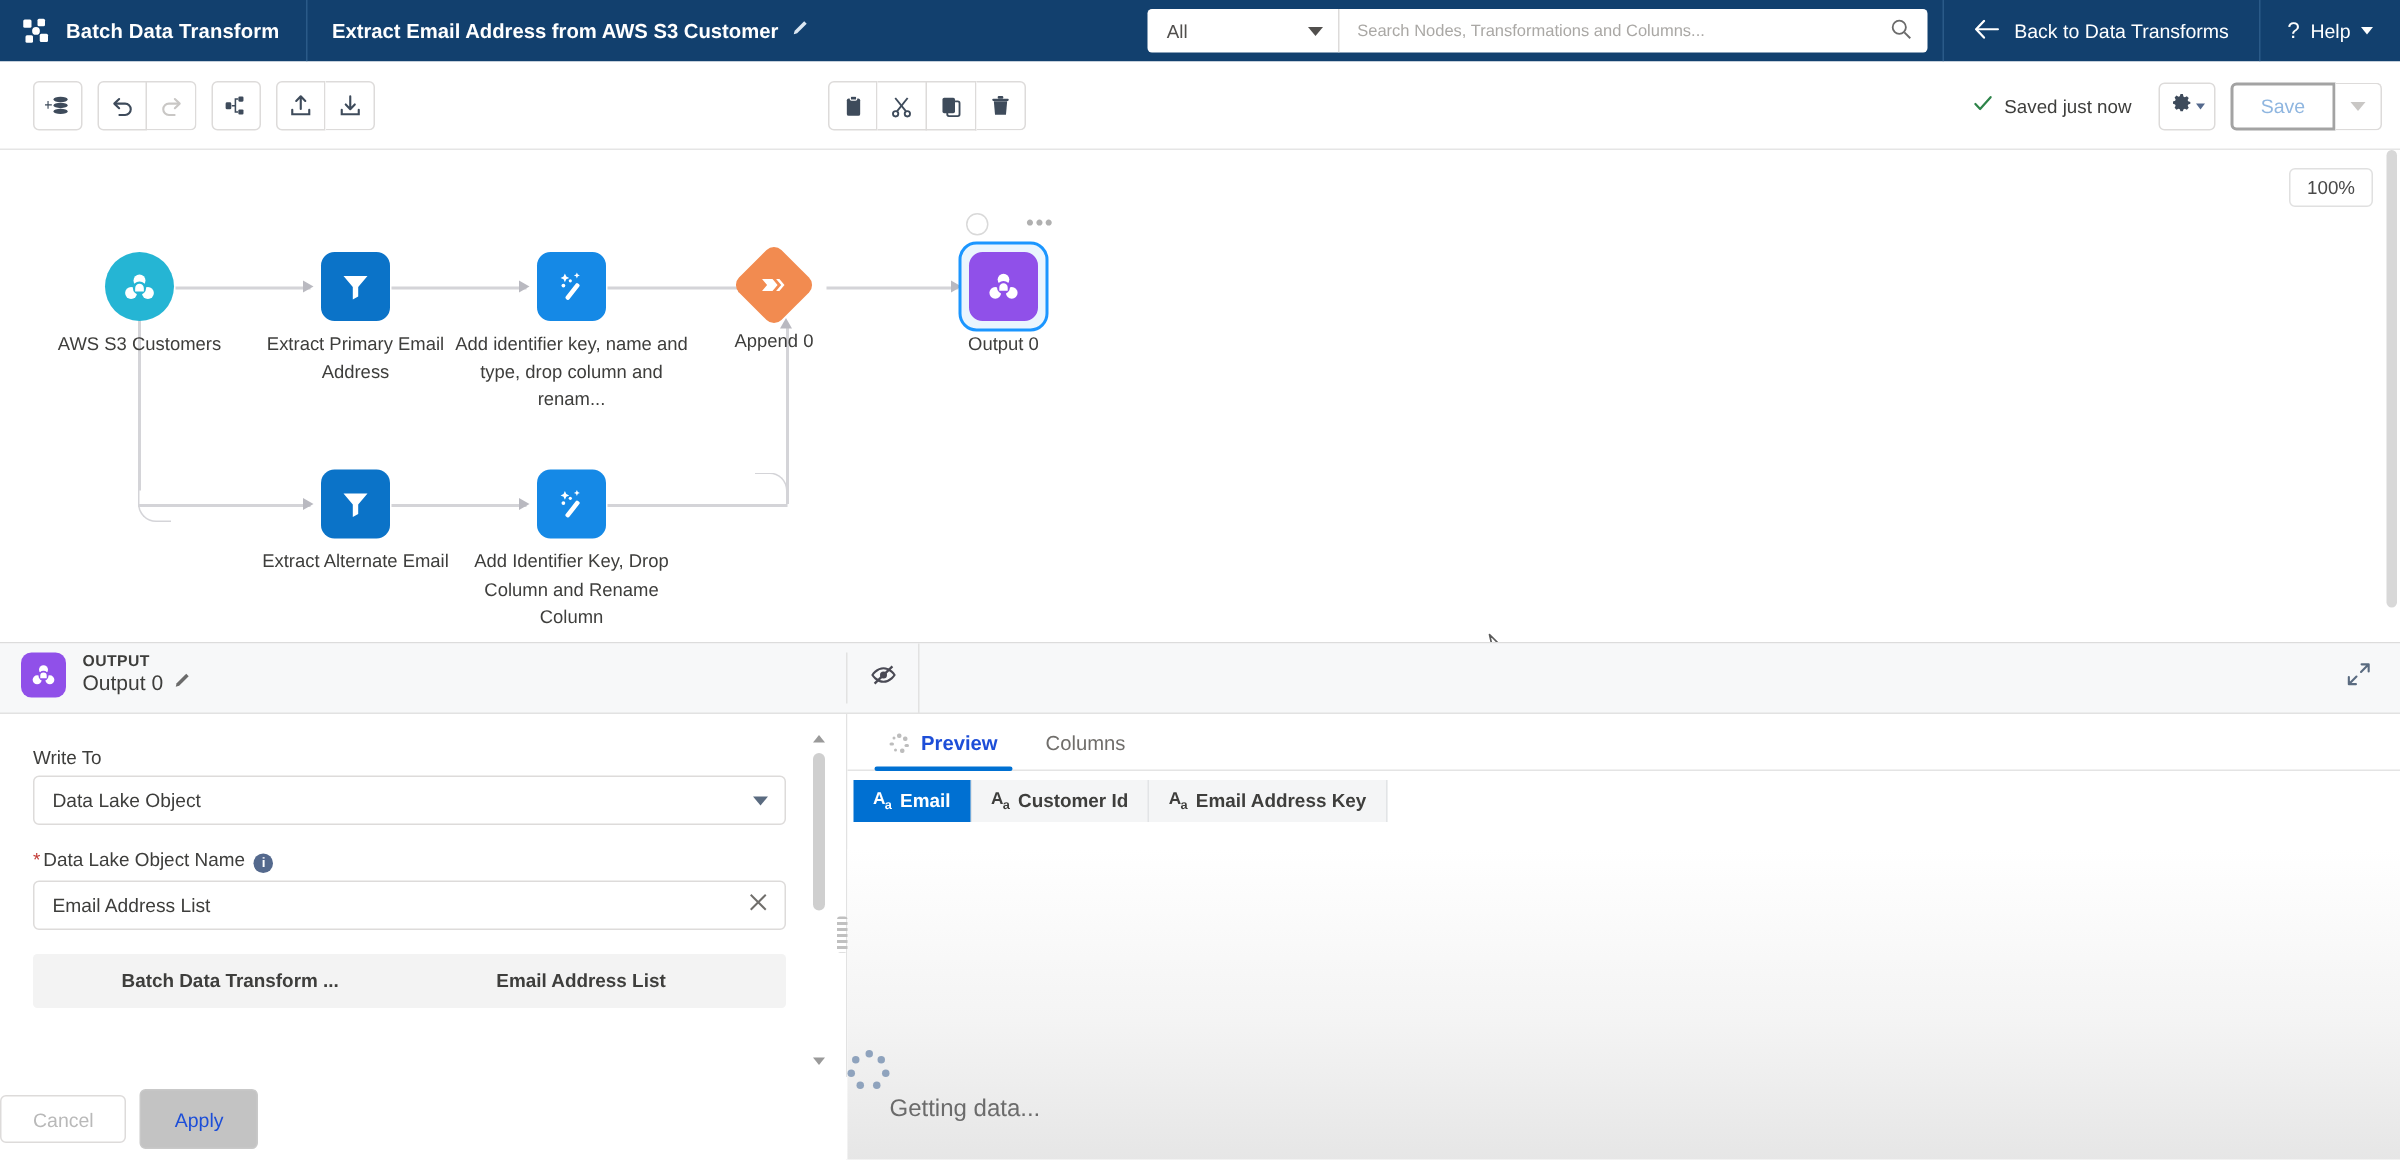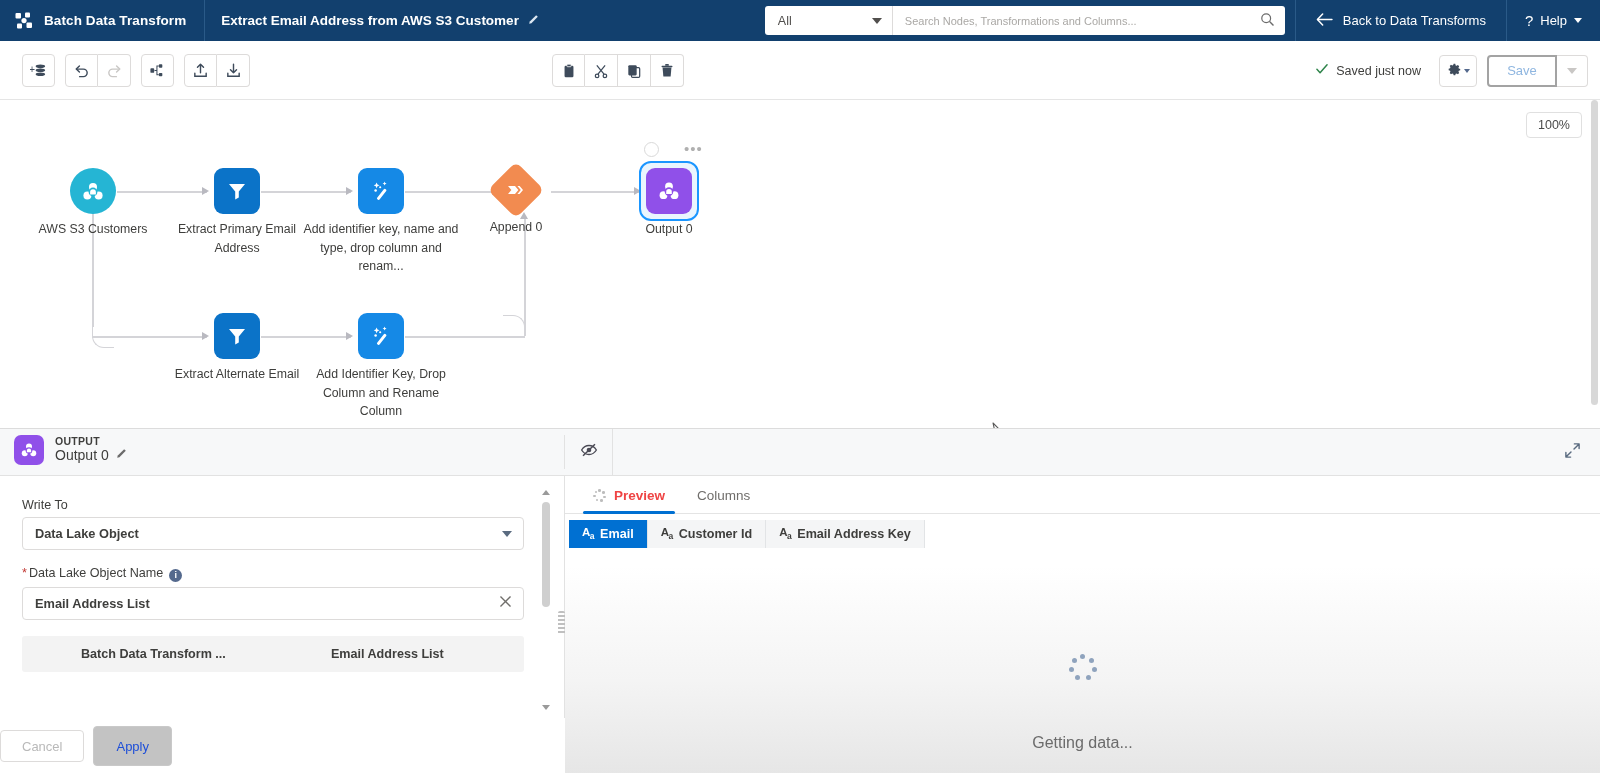--- a/index.html
+++ b/index.html
@@ -228,21 +228,21 @@
   .info-dot {
     display: inline-flex; align-items: center; justify-content: center;
     width: 13px; height: 13px; border-radius: 50%; background: #54698d;
     color: #fff; font-size: 9px; font-weight: 700; margin-left: 6px;
     vertical-align: -1px;
   }
   .f-select, .f-input {
     height: 33px; border: 1px solid #dddbda; border-radius: 4px;
     background: #fff; display: flex; align-items: center;
     padding: 0 11px 0 12px; font-size: 12.8px; color: #3e3e3c;
-    justify-content: space-between; margin-bottom: 16px; font-weight: bold;
+    justify-content: space-between; margin-bottom: 16px;
   }
   .x-clear { color: #706e6b; font-size: 13px; }
   .f-help { font-size: 12.6px; color: #3e3e3c; margin-bottom: 10px; }
   .map-table {
     background: #f3f3f3; border-radius: 3px; height: 36px;
     display: flex; align-items: center; padding: 0 0 0 18px;
   }
   .map-th {
     font-size: 12.6px; font-weight: 700; color: #3e3e3c; padding-left: 41px;
   }
@@ -286,21 +286,21 @@
   .preview-pane { flex: 1; position: relative; background: #fff; }
   .pv-tabs {
     height: 38px; display: flex; align-items: flex-end; gap: 0;
     padding-left: 12px; border-bottom: 1px solid #e4e4e4;
   }
   .pv-tab {
     display: flex; align-items: center; gap: 8px;
     padding: 0 16px 10px 16px; font-size: 13.5px; color: #706e6b;
     position: relative;
   }
-  .pv-tab.active { color: #ef4444; font-weight: 700; }
+  .pv-tab.active { color: #1d4ed8; font-weight: 700; }
   .pv-tab.active::after {
     content: ""; position: absolute; left: 6px; right: 6px; bottom: -1px;
     height: 3px; background: #0070d2; border-radius: 2px;
   }
   .spin {
     width: 13px; height: 13px; position: relative; display: inline-block;
   }
   .spin i {
     position: absolute; width: 2.6px; height: 2.6px; border-radius: 50%;
     background: #bdbdbd;
@@ -310,21 +310,21 @@
     display: flex; align-items: center; gap: 6px; height: 28px;
     padding: 0 13px; font-size: 12.6px; font-weight: 700; color: #3e3e3c;
     background: #f4f5f6; border-right: 1px solid #e2e4e6;
   }
   .pill.active { background: #0070d2; color: #fff; }
   .aa { font-size: 11.5px; font-weight: 700; letter-spacing: -.5px; }
   .aa sub { font-size: 8.5px; }
   .pv-body {
     position: absolute; left: 0; right: 0; top: 90px; bottom: 0;
     background: linear-gradient(180deg, #ffffff 0%, #f4f4f4 55%, #e6e6e6 100%);
-    display: flex; flex-direction: column; align-items: center;
+    display: flex; flex-direction: row; align-items: center;
     padding-top: 88px;
   }
   .spin-big { width: 28px; height: 28px; position: relative; }
   .spin-big i {
     position: absolute; width: 5px; height: 5px; border-radius: 50%;
     background: #8fa3bd;
   }
   .pv-msg { margin-top: 52px; font-size: 16px; color: #6b6b6b; }
 </style>
 </head>

